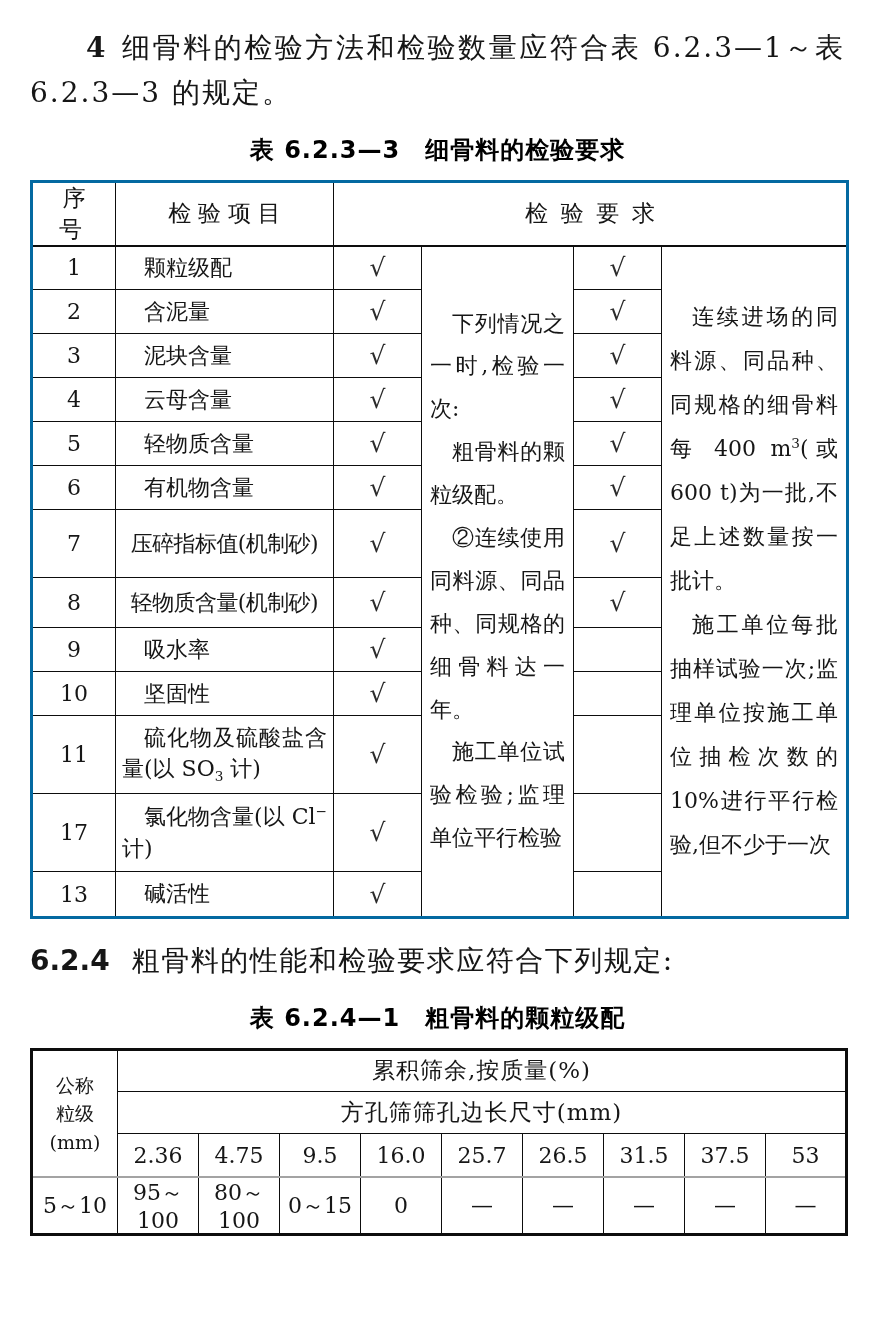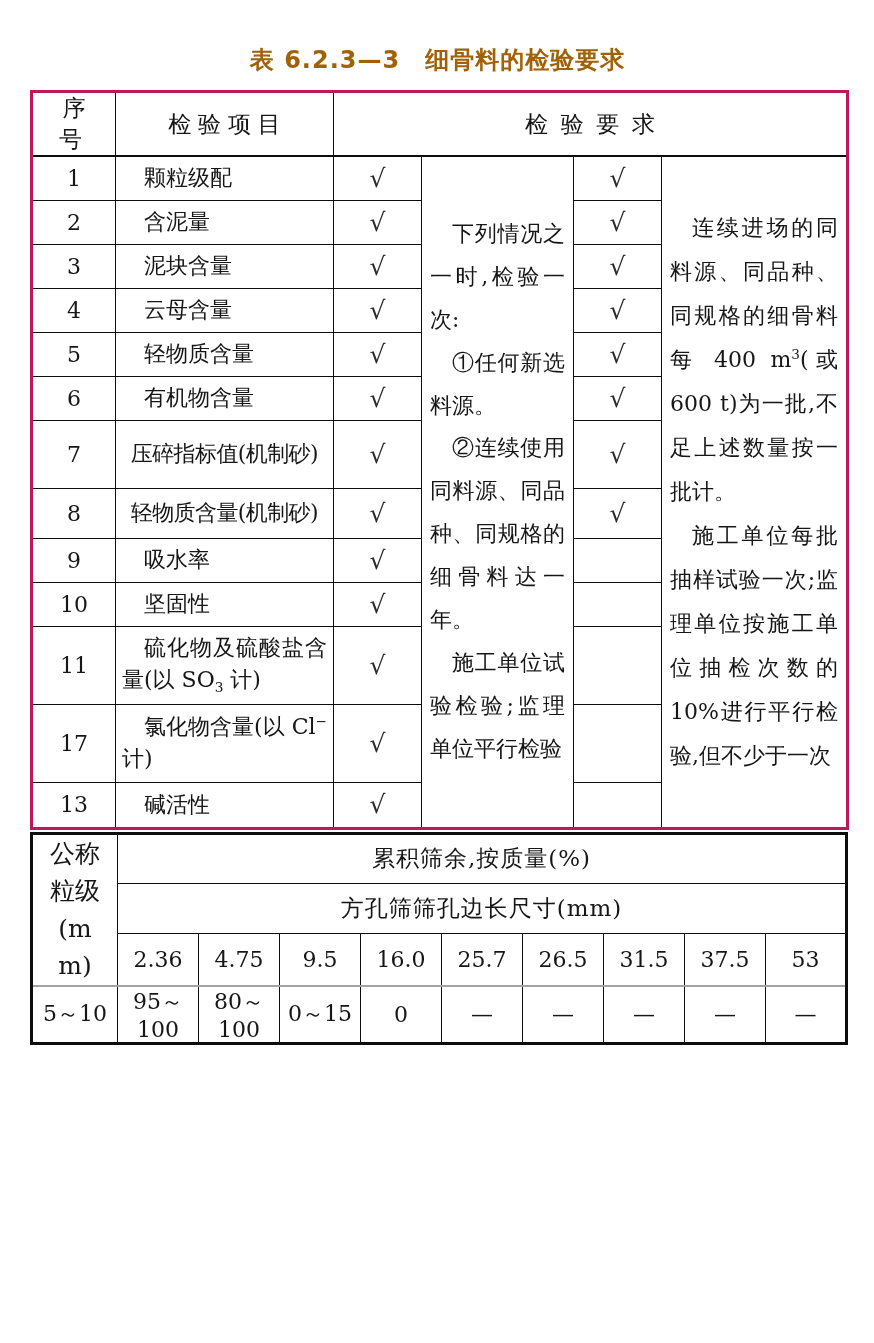--- a/index.html
+++ b/index.html
@@ -16,26 +16,26 @@
     font-size: 28px; line-height: 1.6; letter-spacing: 2px;
     text-align: justify; text-justify: inter-character;
   }
   .intro { text-indent: 2em; }
   .pnum { font-weight: bold; margin-right: 14px; }
 
   
   .tbl-title {
     font-family: "DejaVu Sans", "Liberation Sans", sans-serif;
     font-weight: bold; font-size: 24px; text-align: center;
-    letter-spacing: 1px; margin: 18px 0 14px 0; color: #a16207;
+    letter-spacing: 1px; margin: 18px 0 14px 0; color: #000000;
   }
 
   table { border-collapse: collapse; table-layout: fixed; width: 816px; color: #161616; }
   td { border: 1px solid #0d0d0d; vertical-align: middle; }
-  .t1 { border: 3px solid #be185d; }
+  .t1 { border: 3px solid #0369a1; }
   .t2 { border: 3px solid #0d0d0d; margin-top: 2px; }
 
   
   .t1 td { font-size: 22px; }
   .t1 tr.hdr td {
     height: 46px; text-align: center; font-size: 23px;
     border-bottom: 2px solid #0d0d0d;
   }
   .ls3 { letter-spacing: 0.3em; text-indent: 0.3em; }
   .ls5 { letter-spacing: 0.55em; text-indent: 0.55em; }
@@ -63,30 +63,31 @@
     font-weight: bold; margin-right: 22px; letter-spacing: 0;
   }
   .sub-item { font-size: 28px; line-height: 1.6; letter-spacing: 1.5px; padding-left: 64px; text-align: justify; }
   .sub-item .inum { font-weight: bold; margin-right: 26px; }
 
   
   .t2 td { text-align: center; font-size: 22px; }
   .t2 .gh { height: 42px; font-size: 23px; letter-spacing: 1px; }
   .t2 .sizes td { height: 44px; }
   .t2 .corner {
-    font-size: 25px; padding: 0 14px; line-height: 1.5;
+    font-size: 19px; padding: 0 14px; line-height: 1.5;
     text-align: center; word-break: break-all;
   }
   .t2 tr.datarow td { height: 44px; border-top: 2px solid #a3a3a3; }
 </style>
 </head>
 <body>
 
 <div class="page">
 
+  <p class="body-para intro"><span class="pnum">4</span><span>细骨料的检验方法和检验数量应符合表 6.2.3—1～表 6.2.3—3 的规定。</span></p>
 
   <div class="tbl-title">表 6.2.3—3　细骨料的检验要求</div>
 
   <table class="t1">
     <colgroup>
       <col style="width:84px">
         <col style="width:218px">
         <col style="width:88px">
       <col style="width:152px">
         <col style="width:88px">
@@ -98,21 +99,21 @@
         <td class="ls3">检验项目</td>
         <td colspan="4" class="ls5">检验要求</td>
       </tr>
 
       <tr class="h44">
         <td class="c">1</td>
         <td class="item">颗粒级配</td>
         <td class="c chk">√</td>
         <td class="note-cell" rowspan="13">
           <div class="mp">下列情况之一时,检验一次:</div>
-          <div class="mp">①任何新选料源。</div>
+          <div class="mp">粗骨料的颗粒级配。</div>
           <div class="mp">②连续使用同料源、同品种、同规格的细骨料达一年。</div>
           <div class="mp">施工单位试验检验;监理单位平行检验</div>
         </td>
         <td class="c chk">√</td>
         <td class="note-cell batch-cell" rowspan="13">
           <div class="mp"><span>连续进场的同料源、同品种、同规格的细骨料每 400 m</span><sup class="sp">3</sup><span>(或 600 t)为一批,不足上述数量按一批计。</span></div>
           <div class="mp">施工单位每批抽样试验一次;监理单位按施工单位抽检次数的 10%进行平行检验,但不少于一次</div>
         </td>
       </tr>
 
@@ -195,23 +196,25 @@
 
       <tr class="h46">
         <td class="c">13</td>
         <td class="item">碱活性</td>
         <td class="c chk">√</td>
         <td class="c chk"></td>
       </tr>
     </tbody>
   </table>
 
-
-
-
+  <p class="section-head"><span class="section-num">6.2.4</span><span>粗骨料的性能和检验要求应符合下列规定:</span></p>
+
+
+
+  <div class="tbl-title">表 6.2.4—1　粗骨料的颗粒级配</div>
 
   <table class="t2">
     <colgroup>
       <col style="width:86px">
       <col style="width:81px">
         <col style="width:81px">
         <col style="width:81px">
       <col style="width:81px">
         <col style="width:81px">
         <col style="width:81px">

